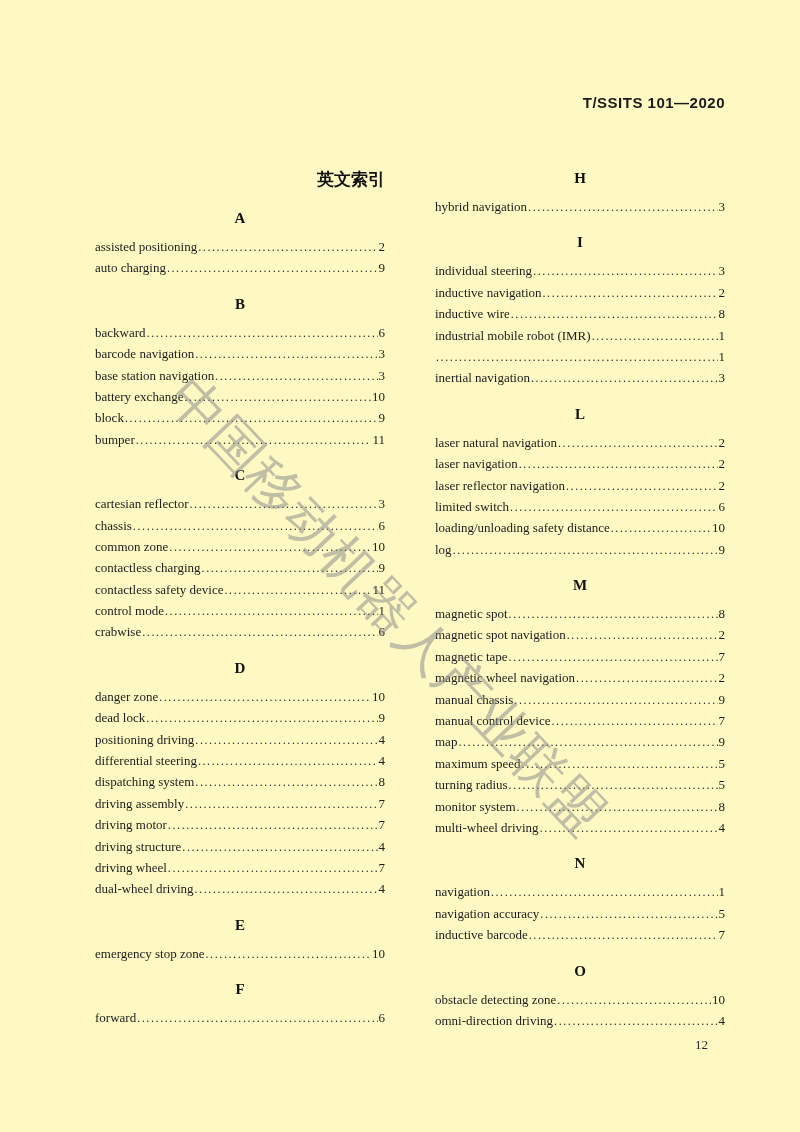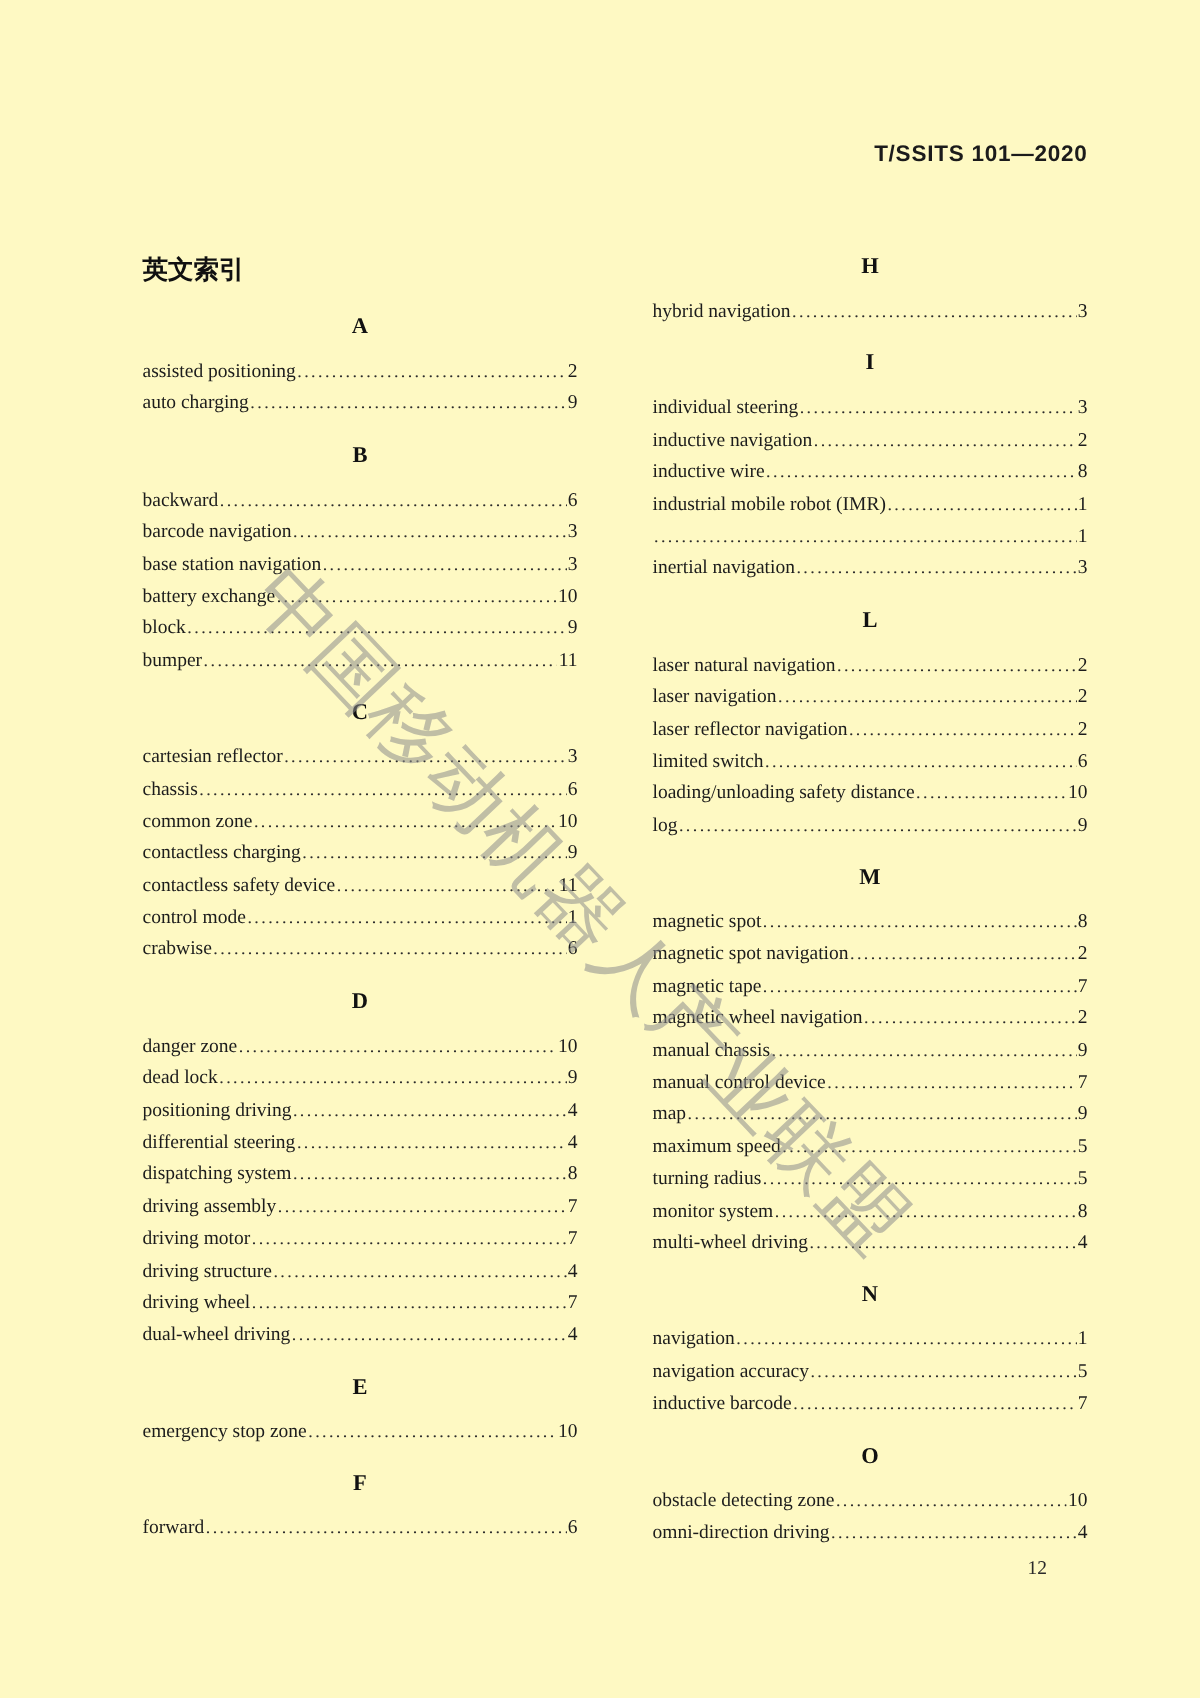--- a/index.html
+++ b/index.html
@@ -42,21 +42,21 @@
     top: 168px;
     width: 290px;
     z-index: 2;
   }
   .col-left  { left: 95px; }
   .col-right { left: 435px; }
   .title {
     margin: 0 0 16px 0;
     height: 24px;
     line-height: 24px;
-    text-align: left;
+    text-align: right;
     font-size: 17px;
     font-weight: bold;
     color: #111;
   }
   .letter {
     margin: 15px 0 8px 0;
     height: 20px;
     line-height: 20px;
     text-align: center;
     font-size: 15px;
@@ -82,21 +82,21 @@
   .dots::after {
     content: "........................................................................................................................................";
     font-size: 12px;
     letter-spacing: 1.6px;
     color: #2a2a2a;
   }
   .pagenum { white-space: nowrap; }
   .pageno {
     position: absolute;
     top: 1037px;
-    right: 102px;
+    right: 92px;
     font-size: 13px;
     color: #2a2a2a;
   }
 </style>
 </head>
 <body>
 
 <div class="page">
   <div class="header">T/SSITS 101—2020</div>
   <div class="watermark">中国移动机器人产业联盟</div>

